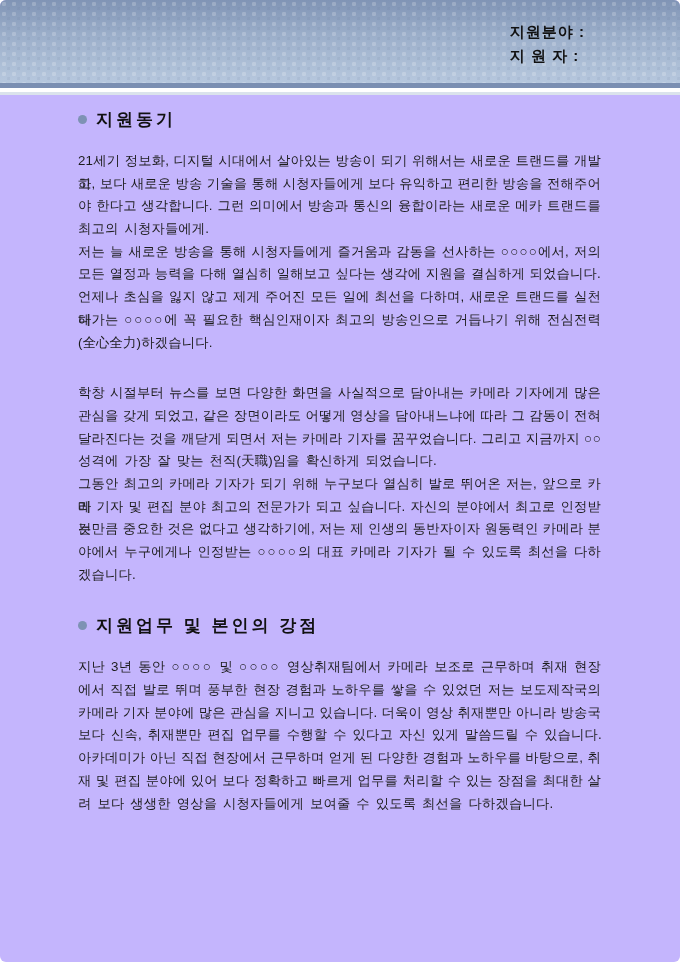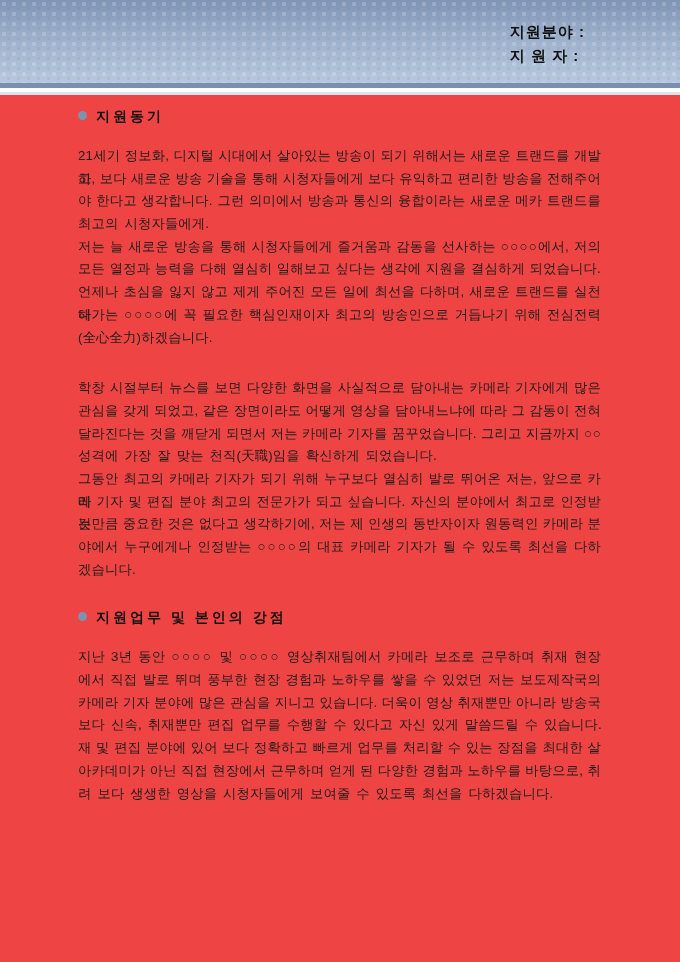--- a/index.html
+++ b/index.html
@@ -4,24 +4,25 @@
 <style>
   html, body {
     margin: 0;
     padding: 0;
     background: #ffffff;
   }
   .page {
     position: relative;
     width: 680px;
     height: 962px;
-    background: #ef4444;
+    background: #c4b5fd;
     font-family: "Liberation Sans", "DejaVu Sans", sans-serif;
     color: #1c1c1c;
     overflow: hidden;
+    border-radius: 6px;
   }
 
   
   .page-header {
     position: relative;
     height: 83px;
     background-image:
       radial-gradient(circle 2.2px at 4px 4px, rgba(255,255,255,0.20) 0, rgba(255,255,255,0.20) 2px, transparent 2.4px),
       radial-gradient(circle 2.2px at 9px 9px, rgba(90,112,150,0.10) 0, rgba(90,112,150,0.10) 2px, transparent 2.4px),
       linear-gradient(180deg, #8094b5 0%, #9db0cb 45%, #b7c8de 100%);
@@ -43,21 +44,21 @@
   .rule-blue  { height: 5px; background: #7b8fb2; }
   .rule-gap   { height: 4px; background: #ffffff; }
   .rule-light { height: 3px; background: #dbe3ec; }
 
   
   .content {
     padding: 13px 79px 0 78px;
   }
   .section { margin-bottom: 28px; }
   .section-title {
-    font-size: 14px;
+    font-size: 17px;
     font-weight: bold;
     letter-spacing: 3px;
     color: #111111;
     margin-bottom: 19px;
     white-space: nowrap;
   }
   .bullet {
     display: inline-block;
     width: 9px;
     height: 9px;
@@ -134,20 +135,20 @@
 
     <div class="section">
       <div class="section-title">
         <span class="bullet"></span><span>지원업무 및 본인의 강점</span>
       </div>
       <div class="section-body">
           <div class="line j">지난 3년 동안 ○○○○ 및 ○○○○ 영상취재팀에서 카메라 보조로 근무하며 취재 현장</div>
           <div class="line j">에서 직접 발로 뛰며 풍부한 현장 경험과 노하우를 쌓을 수 있었던 저는 보도제작국의</div>
           <div class="line j">카메라 기자 분야에 많은 관심을 지니고 있습니다. 더욱이 영상 취재뿐만 아니라 방송국</div>
           <div class="line">보다 신속, 취재뿐만 편집 업무를 수행할 수 있다고 자신 있게 말씀드릴 수 있습니다.</div>
+          <div class="line j">아카데미가 아닌 직접 현장에서 근무하며 얻게 된 다양한 경험과 노하우를 바탕으로, 취</div>
           <div class="line j">재 및 편집 분야에 있어 보다 정확하고 빠르게 업무를 처리할 수 있는 장점을 최대한 살</div>
-          <div class="line j">아카데미가 아닌 직접 현장에서 근무하며 얻게 된 다양한 경험과 노하우를 바탕으로, 취</div>
           <div class="line">려 보다 생생한 영상을 시청자들에게 보여줄 수 있도록 최선을 다하겠습니다.</div>
         </div>
     </div>
 
   </div>
 </div>
 
 </body></html>

